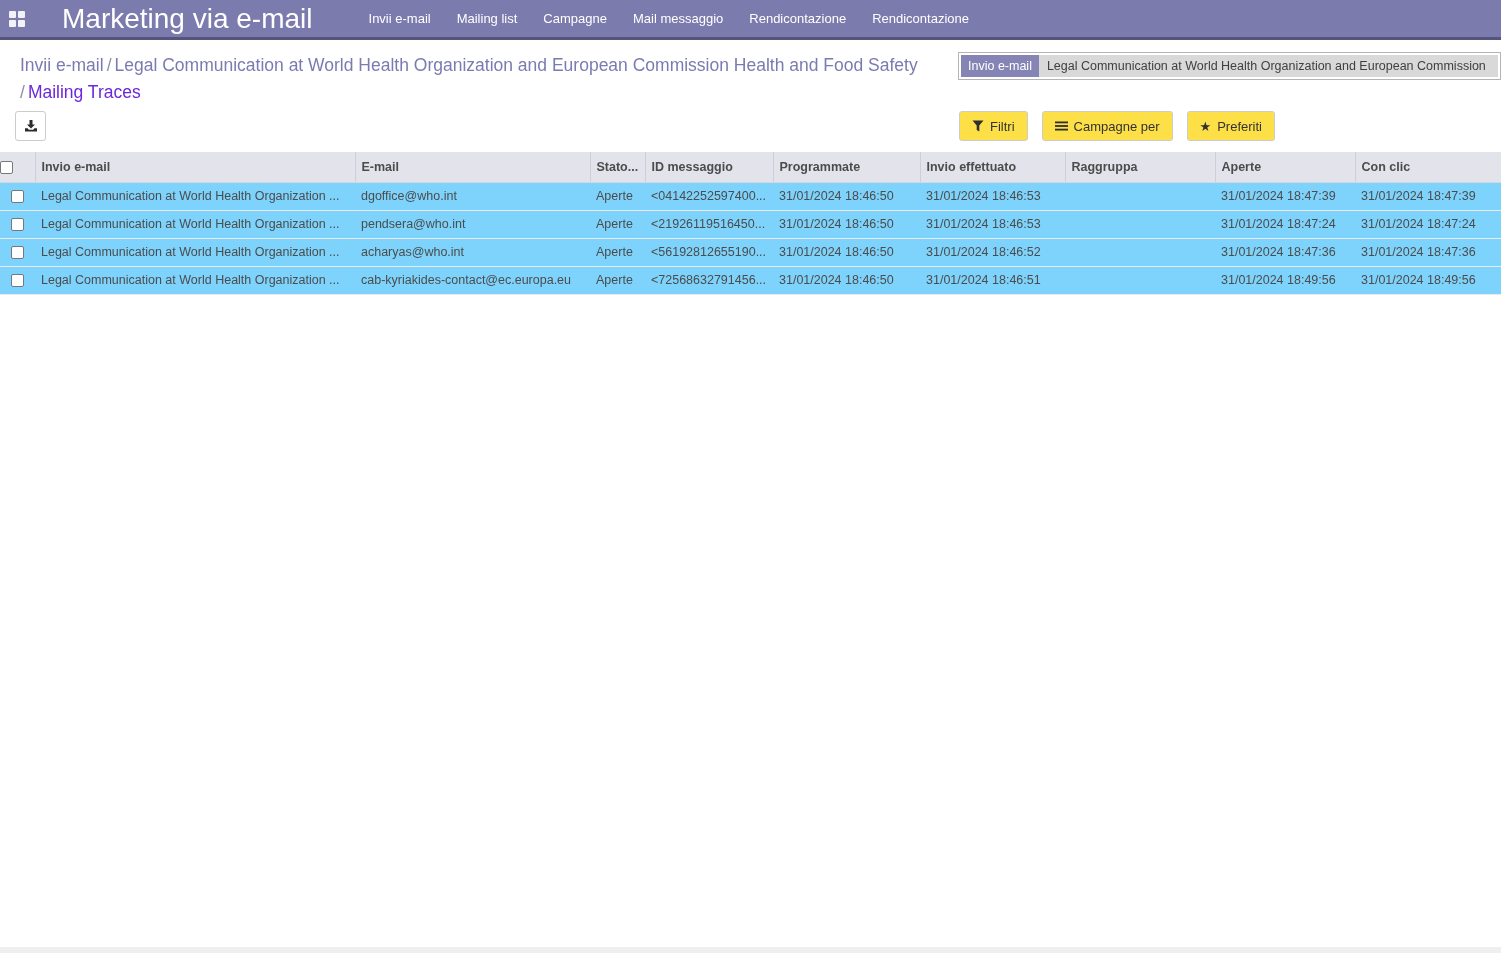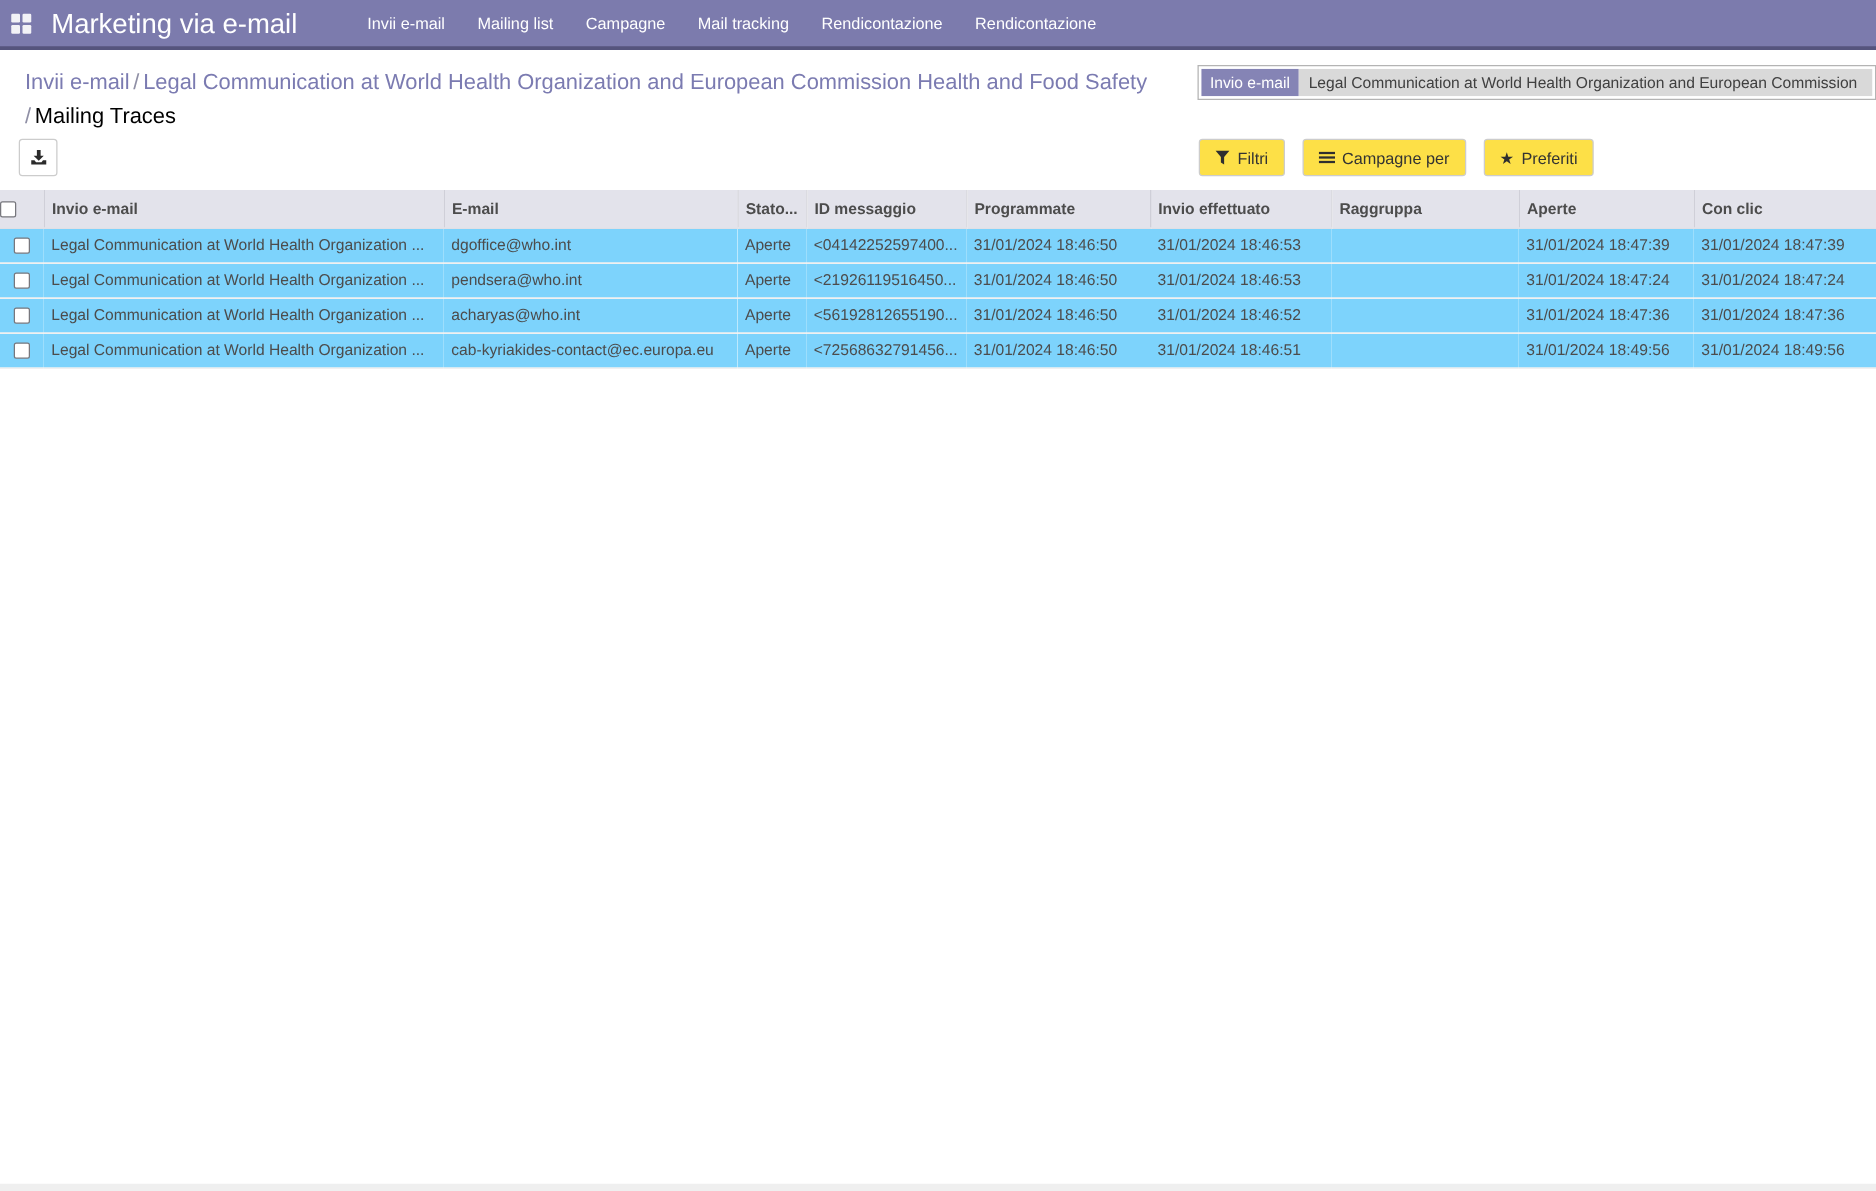--- a/index.html
+++ b/index.html
@@ -17,37 +17,37 @@
     background:#7c7bad; border-bottom:3px solid #55547d;
     display:flex; align-items:center;
   }
   .apps-icon {
     margin-left:9px; width:16px; height:16px;
     display:grid; grid-template-columns:7px 7px; grid-template-rows:7px 7px; gap:2px;
     cursor:pointer;
   }
   .apps-icon i { background:#f2f2f7; border-radius:1px; }
   .brand {
-    color:#fff; font-size:22px; margin-left:16px; white-space:nowrap;
+    color:#fff; font-size:28px; margin-left:37px; white-space:nowrap;
     cursor:pointer; text-decoration:none; font-weight:400;
   }
   .nav-menu { display:flex; margin-left:43px; }
   .nav-item {
     color:#fff; font-size:13px; padding:0 13px; line-height:37px;
     text-decoration:none; white-space:nowrap; cursor:pointer;
   }
 
   
   .breadcrumb {
     position:absolute; top:52px; left:20px; width:948px;
     font-size:17.5px; line-height:27px;
   }
   .breadcrumb a { color:#7b7bb1; text-decoration:none; cursor:pointer; }
   .breadcrumb .sep { color:#8f8fa5; padding:0 3px; }
-  .breadcrumb .current { color:#000000; }
+  .breadcrumb .current { color:#6d28d9; }
 
   
   .searchview {
     position:absolute; top:52px; left:958px; width:543px; height:28px;
     border:1px solid #b4b4b4; background:#fff;
     display:flex; align-items:center; padding:2px; overflow:hidden;
   }
   .facet { display:flex; flex:1; height:22px; overflow:hidden; }
   .facet-label {
     background:#8584b5; color:#fff; font-size:12.5px; line-height:22px;
@@ -107,21 +107,21 @@
     <i></i>
       <i></i>
       <i></i>
       <i></i>
   </div>
   <a class="brand">Marketing via e-mail</a>
   <nav class="nav-menu">
     <a class="nav-item">Invii e-mail</a>
     <a class="nav-item">Mailing list</a>
     <a class="nav-item">Campagne</a>
-    <a class="nav-item">Mail tracking</a>
+    <a class="nav-item">Mail messaggio</a>
     <a class="nav-item">Rendicontazione</a>
     <a class="nav-item">Rendicontazione</a>
   </nav>
 </div>
 
 <div class="breadcrumb">
   <a>Invii e-mail</a><span class="sep">/</span><a>Legal Communication at World Health Organization and European Commission Health and Food Safety</a>
   <br>
   <span class="sep" style="padding-left:0;">/</span><span class="current">Mailing Traces</span>
 </div>

